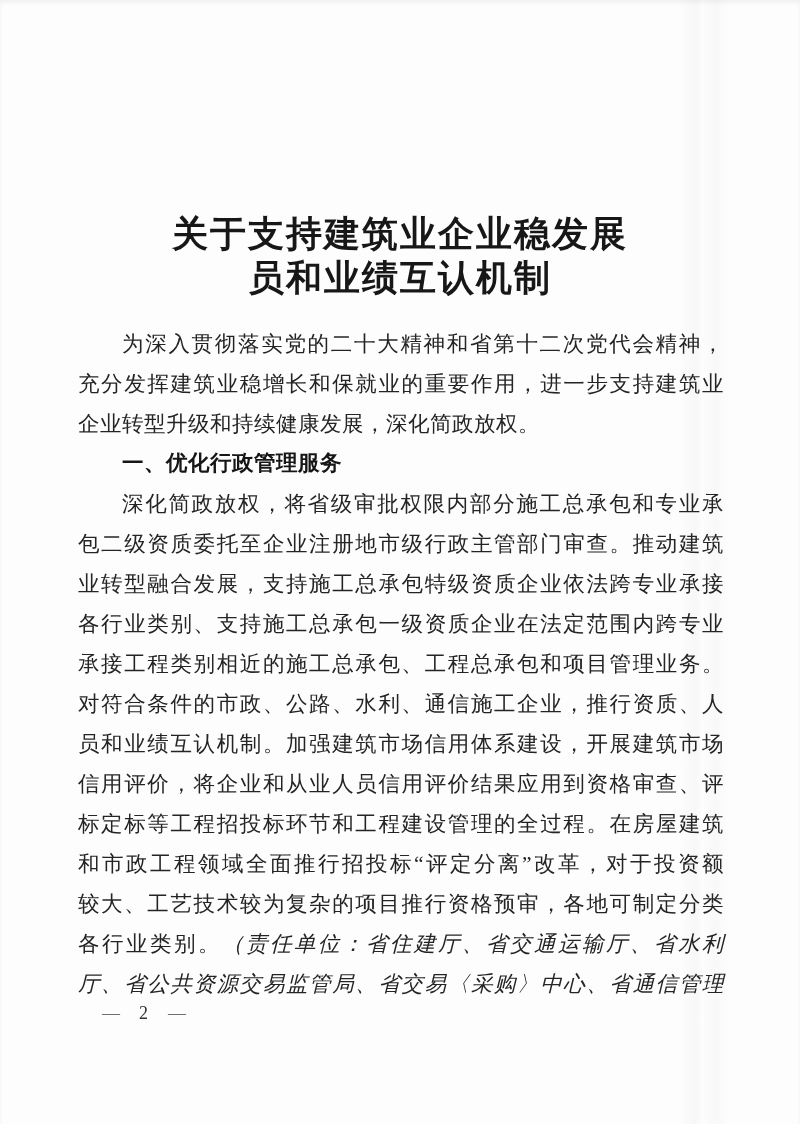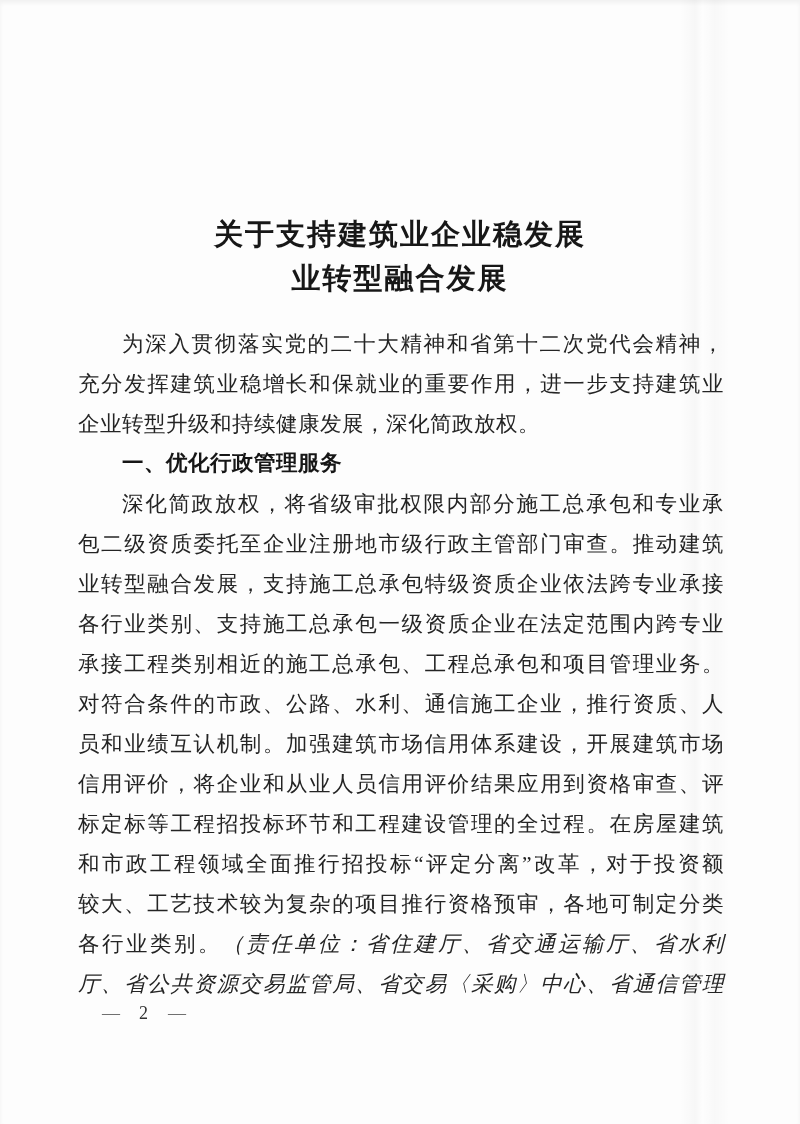--- a/index.html
+++ b/index.html
@@ -25,21 +25,21 @@
     width: 50px; height: 100%;
     background:
       linear-gradient(90deg, transparent 0%, rgba(0,0,0,0.025) 30%, transparent 45%, rgba(0,0,0,0.02) 70%, transparent 100%);
     pointer-events: none;
   }
   .title-block {
     padding-top: 212px;
     text-align: center;
   }
   .title-line {
-    font-size: 29px;
+    font-size: 36px;
     font-weight: bold;
     line-height: 44px;
     letter-spacing: 2px;
     color: #171717;
   }
   .body-block {
     margin: 24px 76px 0 78px;
     font-size: 21.5px;
     color: #242424;
   }
@@ -76,21 +76,21 @@
   .footer .num { font-family: "Liberation Serif", serif; }
 </style>
 </head>
 <body>
 
 <div class="page">
   <div class="scan-streaks"></div>
 
   <div class="title-block">
     <div class="title-line">关于支持建筑业企业稳发展</div>
-    <div class="title-line">业转型融合发展</div>
+    <div class="title-line">员和业绩互认机制</div>
   </div>
 
   <div class="body-block">
     <div class="line just indent">为深入贯彻落实党的二十大精神和省第十二次党代会精神，</div>
     <div class="line just">充分发挥建筑业稳增长和保就业的重要作用，进一步支持建筑业</div>
     <div class="line">企业转型升级和持续健康发展，深化简政放权。</div>
 
     <div class="line indent heading">一、优化行政管理服务</div>
 
     <div class="line just indent">深化简政放权，将省级审批权限内部分施工总承包和专业承</div>

